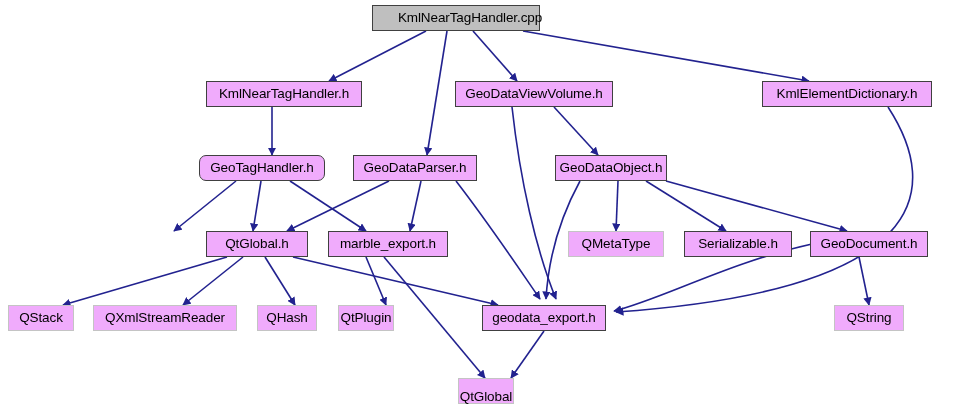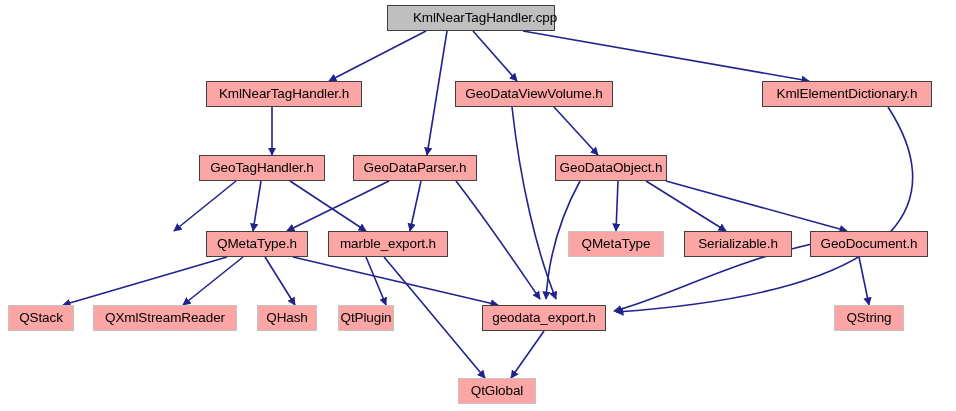--- a/index.html
+++ b/index.html
@@ -24,21 +24,21 @@
     width: 956px;
     height: 411px;
     pointer-events: none;
   }
   .node {
     position: absolute;
     box-sizing: border-box;
     display: flex;
     align-items: center;
     justify-content: center;
-    background: #fca5a5;
+    background: #f0abfc;
     border: 1px solid #c4c4c4;
     font-size: 13.5px;
     color: #000000;
     white-space: nowrap;
     line-height: 1;
     letter-spacing: -0.1px;
     z-index: 2;
   }
   .node.header {
     border: 1.6px solid #404040;
@@ -85,43 +85,43 @@
         <path d="M 243 257 L 183 305" marker-end="url(#arrow)"></path>
         <path d="M 265 257 L 295 305" marker-end="url(#arrow)"></path>
         <path d="M 293 257 L 498 305" marker-end="url(#arrow)"></path>
         <path d="M 366 257 L 386 305" marker-end="url(#arrow)"></path>
         <path d="M 384 257 L 485 378" marker-end="url(#arrow)"></path>
         <path d="M 859 257 L 869 305" marker-end="url(#arrow)"></path>
         <path d="M 812 244 C 730 262 660 300 614 311" marker-end="url(#arrow)"></path>
         <path d="M 544 331 L 511 378" marker-end="url(#arrow)"></path>
       </g>
   </svg>
-<div class="node root" style="left: 387px; top: 5px; width: 168px; height: 26px; padding-left: 28px;">
+<div class="node root" style="left: 372px; top: 5px; width: 168px; height: 26px; padding-left: 28px;">
       <span class="node-label">KmlNearTagHandler.cpp</span>
     </div>
     <div class="node header" style="left: 206px; top: 81px; width: 156px; height: 26px;">
       <span class="node-label">KmlNearTagHandler.h</span>
     </div>
     <div class="node header" style="left: 455px; top: 81px; width: 158px; height: 26px;">
       <span class="node-label">GeoDataViewVolume.h</span>
     </div>
     <div class="node header" style="left: 762px; top: 81px; width: 170px; height: 26px;">
       <span class="node-label">KmlElementDictionary.h</span>
     </div>
-    <div class="node header" style="left: 199px; top: 155px; width: 126px; height: 26px;">
+    <div class="node header" style="left: 199px; top: 155px; width: 126px; height: 26px; border-radius: 7px;">
       <span class="node-label">GeoTagHandler.h</span>
     </div>
     <div class="node header" style="left: 353px; top: 155px; width: 124px; height: 26px;">
       <span class="node-label">GeoDataParser.h</span>
     </div>
     <div class="node header" style="left: 555px; top: 155px; width: 112px; height: 26px;">
       <span class="node-label">GeoDataObject.h</span>
     </div>
     <div class="node header" style="left: 206px; top: 231px; width: 102px; height: 26px;">
-      <span class="node-label">QMetaType.h</span>
+      <span class="node-label">QtGlobal.h</span>
     </div>
     <div class="node header" style="left: 328px; top: 231px; width: 120px; height: 26px;">
       <span class="node-label">marble_export.h</span>
     </div>
     <div class="node system" style="left: 568px; top: 231px; width: 96px; height: 26px;">
       <span class="node-label">QMetaType</span>
     </div>
     <div class="node header" style="left: 684px; top: 231px; width: 108px; height: 26px;">
       <span class="node-label">Serializable.h</span>
     </div>
@@ -139,16 +139,16 @@
     </div>
     <div class="node system" style="left: 338px; top: 305px; width: 56px; height: 26px;">
       <span class="node-label">QtPlugin</span>
     </div>
     <div class="node system" style="left: 834px; top: 305px; width: 70px; height: 26px;">
       <span class="node-label">QString</span>
     </div>
     <div class="node header" style="left: 482px; top: 305px; width: 124px; height: 26px;">
       <span class="node-label">geodata_export.h</span>
     </div>
-    <div class="node system" style="left: 458px; top: 378px; width: 78px; height: 26px;">
+    <div class="node system" style="left: 458px; top: 378px; width: 56px; height: 26px; align-items: flex-end;">
       <span class="node-label">QtGlobal</span>
     </div>
   </div>
 
 </body></html>

